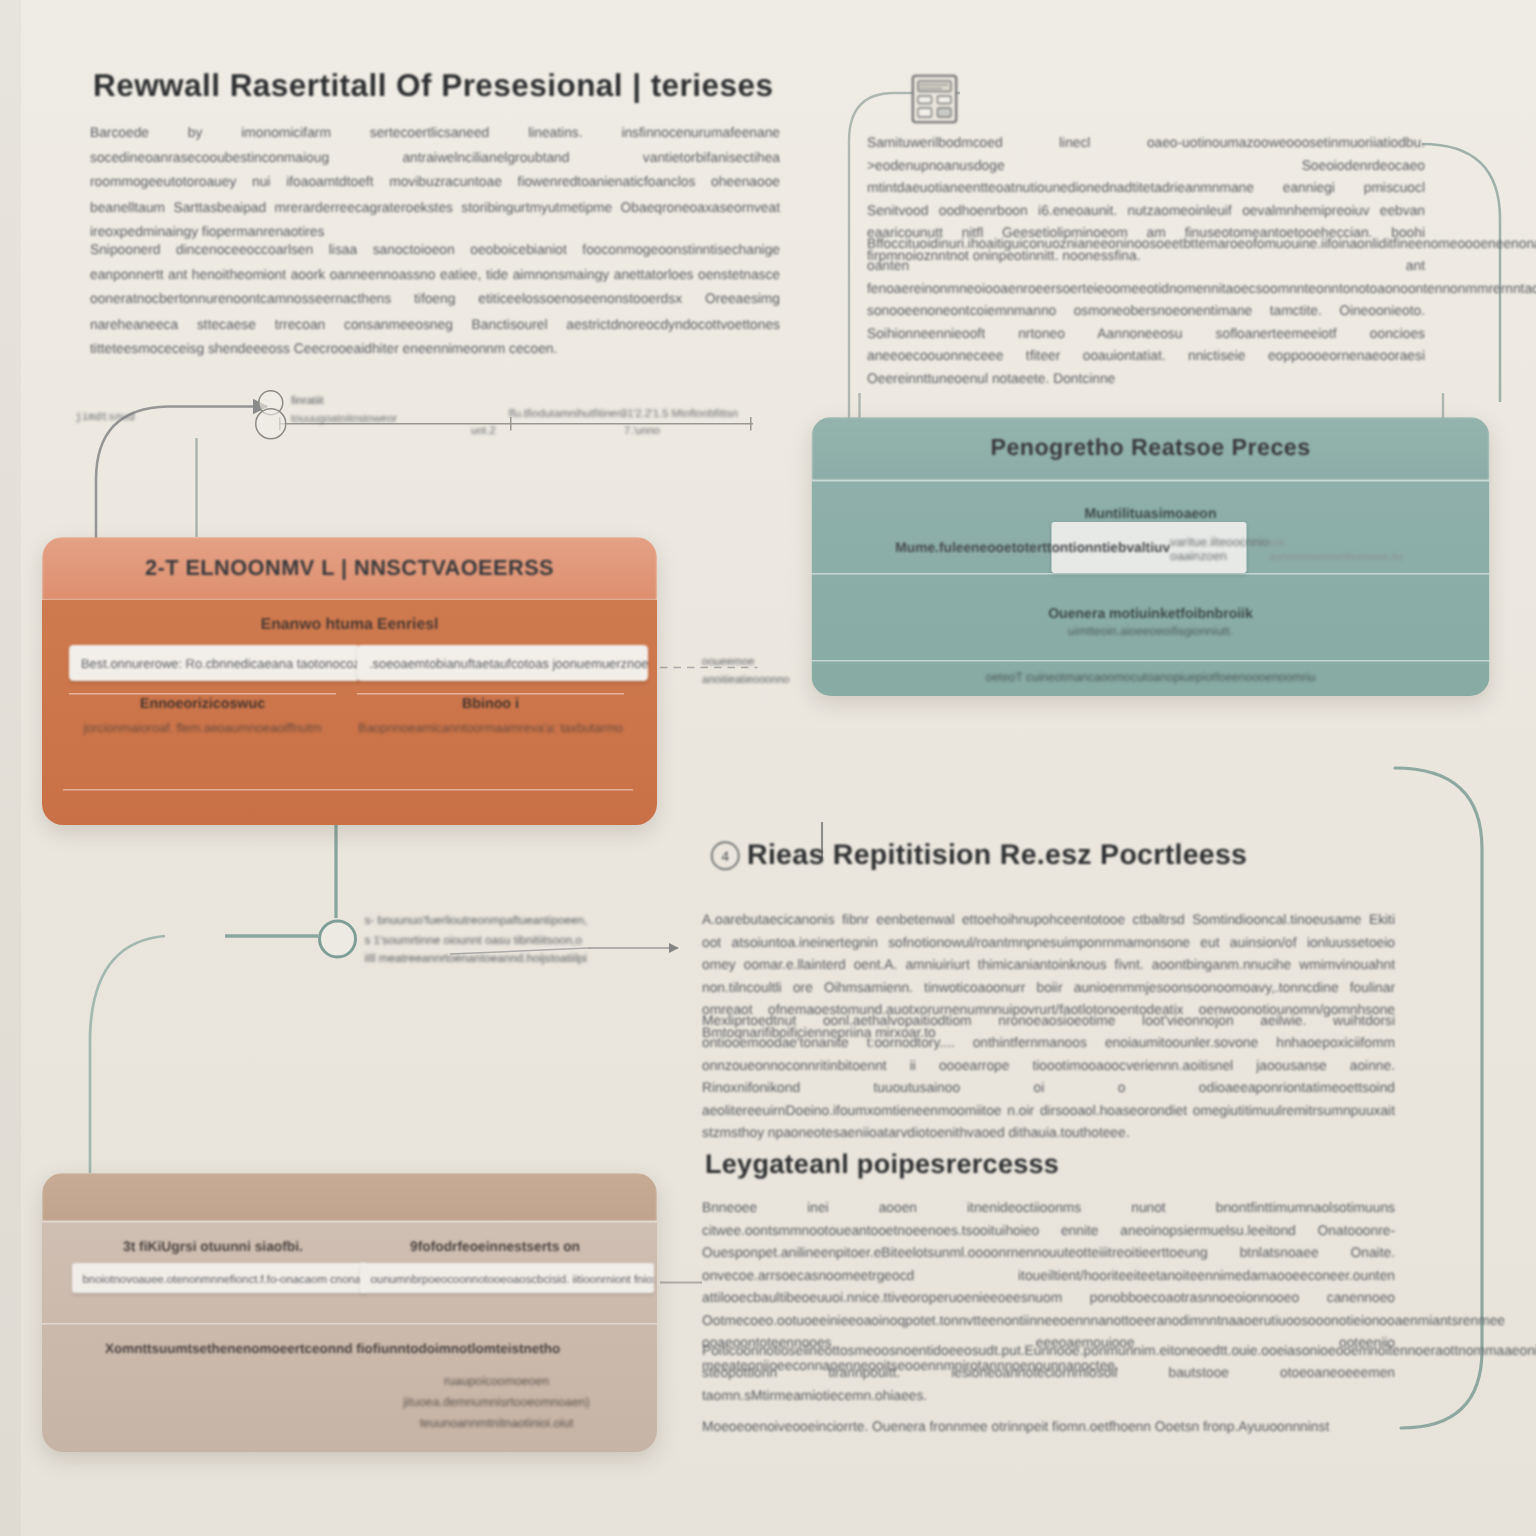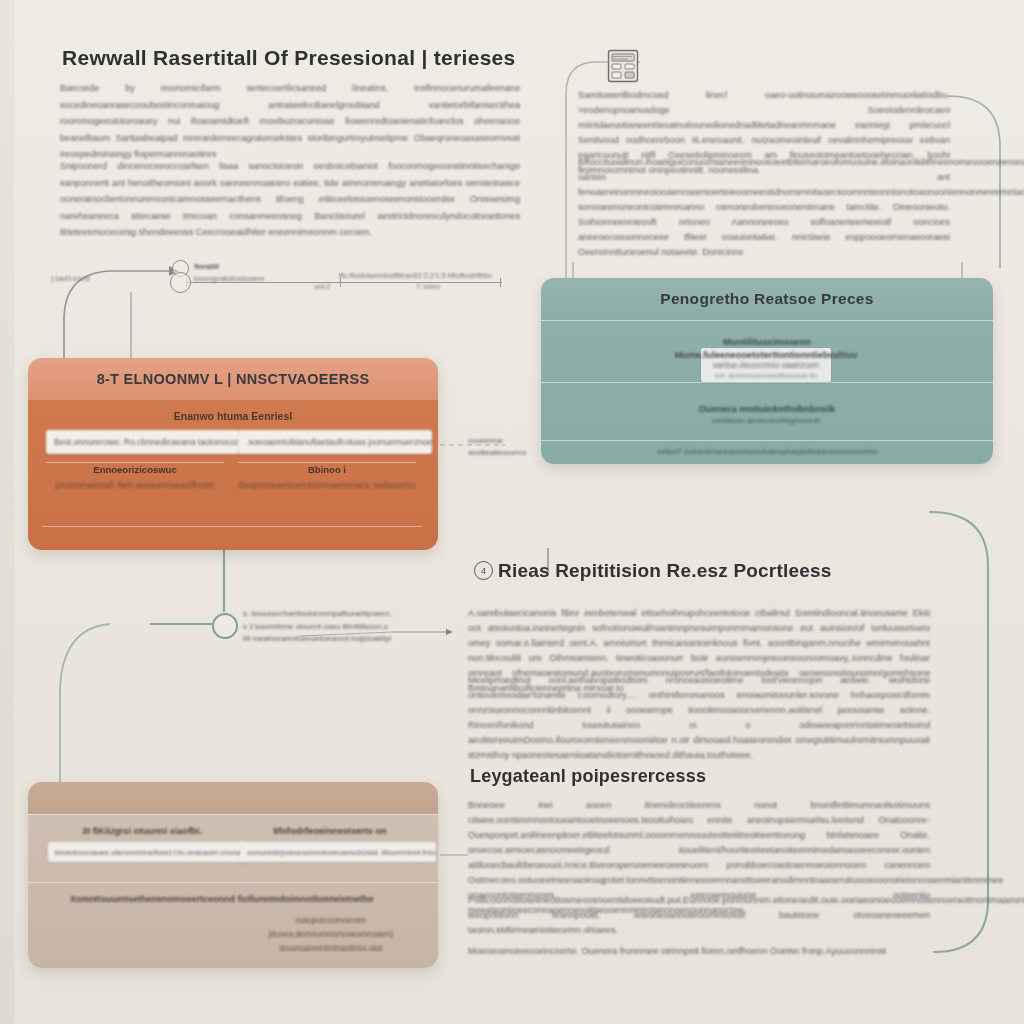--- a/index.html
+++ b/index.html
@@ -85,21 +85,21 @@
   
   #card-teal{left:541px;top:278px;width:452px;height:186px;border-radius:13px;}
   #card-teal .hdr{height:42px;background:linear-gradient(180deg,#95B4AE,#8CADA7);font-size:15.5px;}
   #card-teal .bdy{height:144px;background:linear-gradient(180deg,#8FB0AA,#88ABA4);}
   .t-line{position:absolute;left:0;right:0;height:1px;background:rgba(255,255,255,.5);}
   .t-center{position:absolute;left:0;right:0;text-align:center;}
   .t-lbl{font-size:9.4px;font-weight:700;color:#3d4b49;filter:blur(0.8px);}
   .t-box{
     position:absolute;border-radius:2px;background:#E7E9E6;
     box-shadow:0 1px 3px rgba(0,0,0,.12);
-    display:flex;flex-direction:column;align-items:center;justify-content:center;
+    display:flex;flex-direction:row;align-items:center;justify-content:center;
   }
   .t-box .b1{font-size:9.2px;font-weight:700;color:#474a4d;filter:blur(0.8px);}
   .t-box .b2{font-size:8.2px;color:#6a6f72;filter:blur(0.9px);margin-top:1px;}
   .t-box .b3{font-size:7.2px;color:#8b9093;filter:blur(1px);margin-top:1px;}
   .t-foot{font-size:8px;color:#4a5755;filter:blur(0.95px);}
 
   
   #card-tan{left:28px;top:782px;width:410px;height:186px;}
   #card-tan .hdr{height:32px;background:linear-gradient(180deg,#C7AB94,#C0A48D);}
   #card-tan .bdy{height:154px;background:linear-gradient(180deg,#CFBFB2,#C6B4A6);}
@@ -119,21 +119,21 @@
 
   
   #timeline{position:absolute;left:162px;top:258px;width:346px;height:34px;}
   .tl-bar{position:absolute;left:24px;top:24px;width:316px;height:1.2px;background:#9a9892;filter:blur(.3px);}
   .tl-tick{position:absolute;top:20px;width:1.2px;height:9px;background:#9a9892;filter:blur(.3px);}
   .tl-node{
     position:absolute;border:1.3px solid #8d8b85;border-radius:50%;
     background:rgba(240,238,232,.6);filter:blur(.35px);
   }
   .tl-cap{position:absolute;font-size:7.4px;color:#6b6d72;filter:blur(.9px);white-space:nowrap;}
-  .tl-cap.b{font-weight:700;color:#56585d;}
+  .tl-cap.b{font-weight:400;color:#56585d;}
 
   
   #mid-node{
     position:absolute;left:212px;top:613px;width:22px;height:22px;
     border:2.4px solid #7E9E97;border-radius:50%;
     background:#EDEAE3;filter:blur(.35px);
   }
   #mid-caption{position:absolute;left:243px;top:608px;font-size:7.8px;line-height:12.5px;color:#5e6065;filter:blur(.95px);white-space:nowrap;}
 
   
@@ -229,21 +229,21 @@
     <div class="tl-cap b" style="left:32px;top:4px;">finratiit</div>
     <div class="tl-cap" style="left:32px;top:16px;">touuugoatoitostoweor</div>
     <div class="tl-cap" style="left:-112px;top:17px;font-family:Liberation Mono, monospace;">jimdtsnud</div>
     <div class="tl-cap" style="left:148px;top:13px;margin-left:29px;">ffu.tfiodutamnihutfitinen</div>
     <div class="tl-cap" style="left:152px;top:24px;">uot.2</div>
     <div class="tl-cap" style="left:252px;top:13px;">31'2.2'1.5  Mtoftoobfittsn</div>
     <div class="tl-cap" style="left:254px;top:24px;">7.'unno</div>
   </div>
 
   <div class="card" id="card-orange">
-    <div class="hdr">8-T ELNOONMV L | NNSCTVAOEERSS</div>
+    <div class="hdr">2-T ELNOONMV L | NNSCTVAOEERSS</div>
     <div class="bdy">
       <div class="o-sub">Enanwo htuma Eenriesl</div>
 
       <div class="field" style="left:18px;top:30px;width:178px;">Best.onnurerowe: Ro.cbnnedicaeana taotonocozas</div>
       <div class="field" style="left:210px;top:30px;width:178px;">.soeoaemtobianuftaetaufcotoas joonuemuerznoe</div>
 
       <div class="o-lbl" style="left:18px;top:64px;width:178px;">Ennoeorizicoswuc</div>
       <div class="o-lbl" style="left:210px;top:64px;width:178px;">Bbinoo i</div>
 
       <div class="o-val" style="left:18px;top:80px;width:178px;">jorcionmaioroaf. flem.aeoaumnoeaoiffnutm</div>

